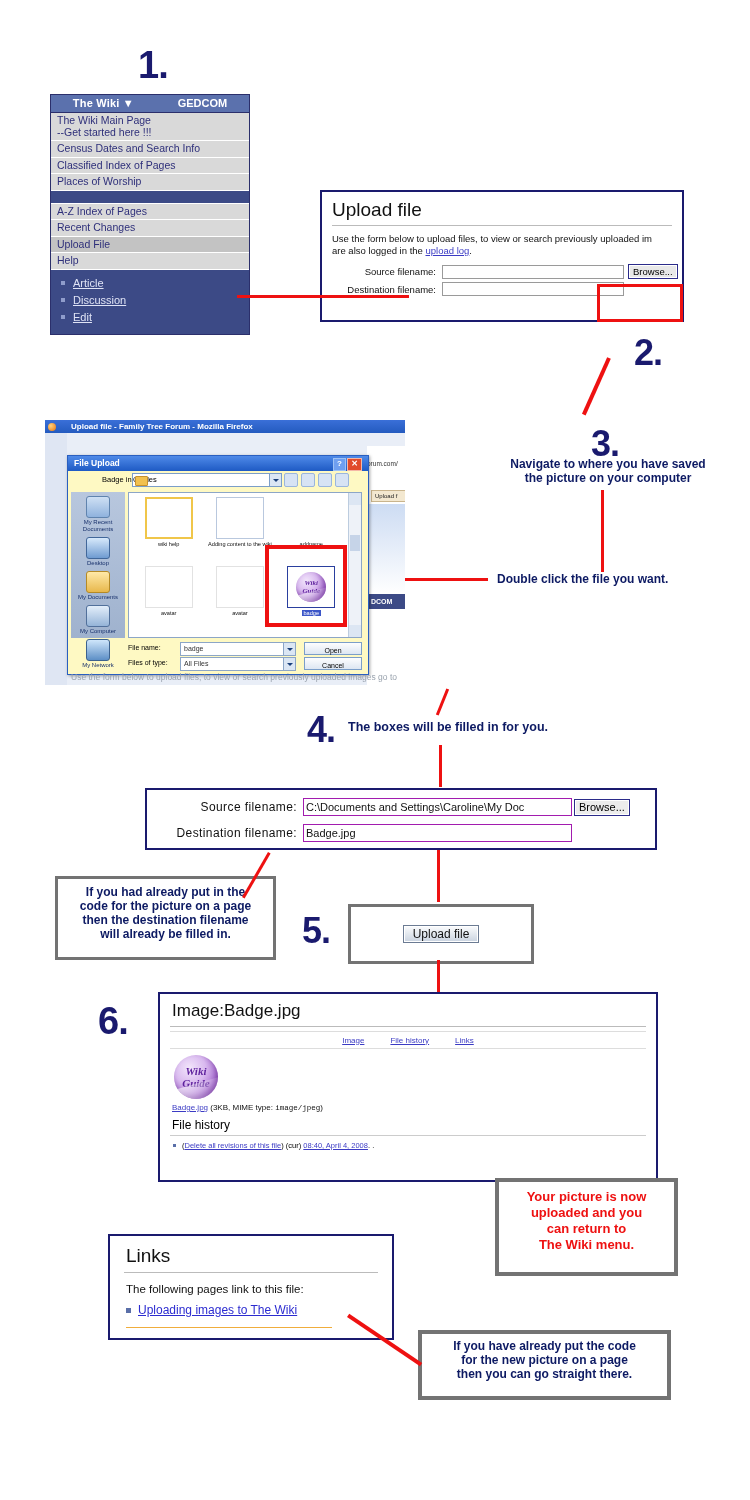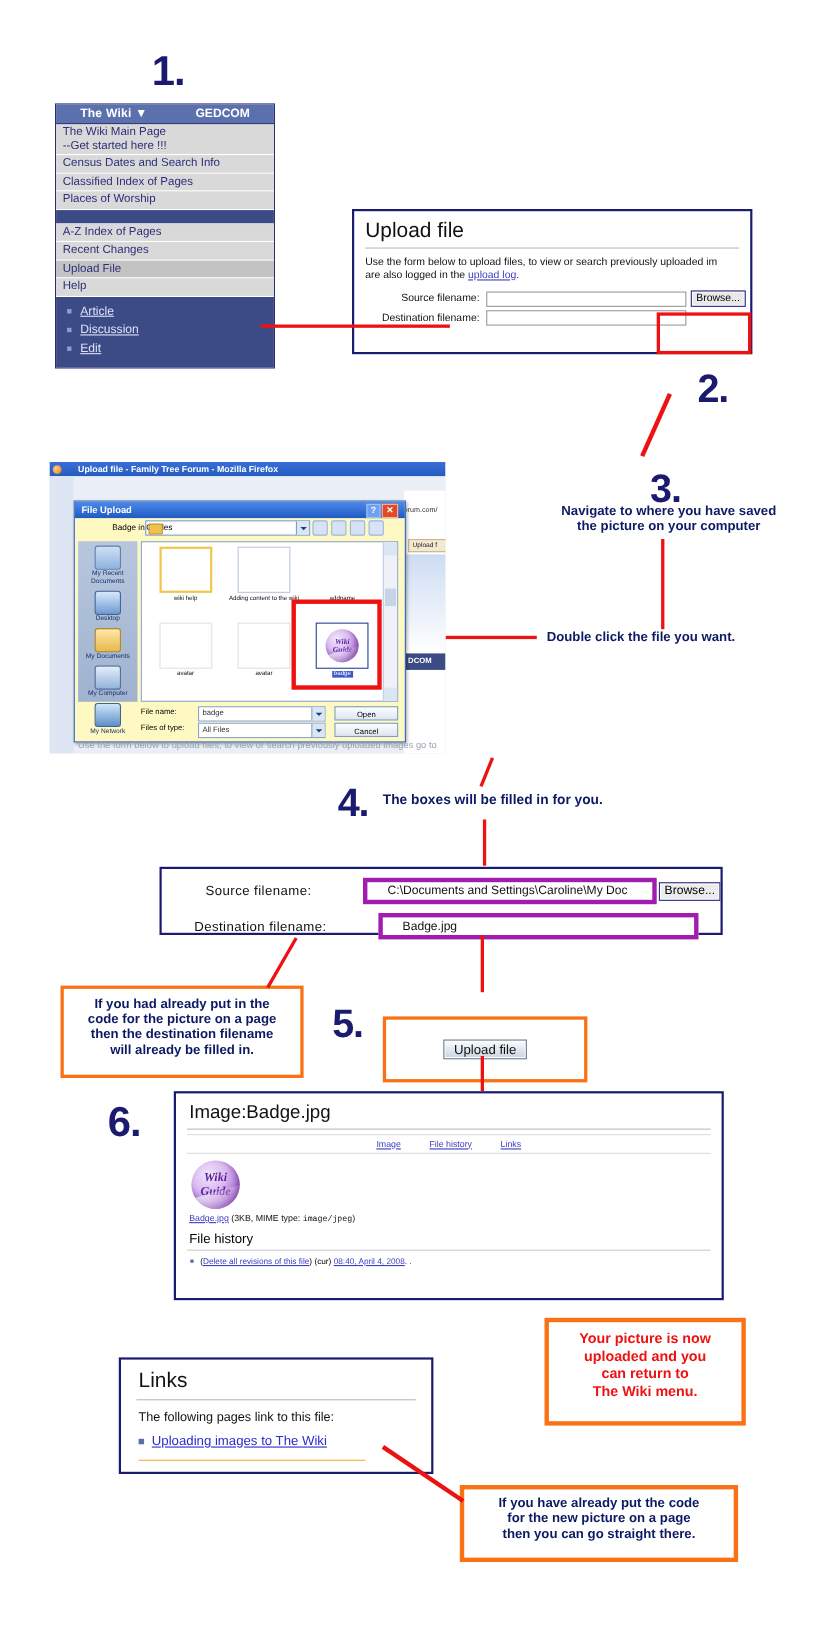--- a/index.html
+++ b/index.html
@@ -2,21 +2,21 @@
 <html><head>
 <meta charset="utf-8">
 <style>
   html,body{margin:0;padding:0;background:#ffffff;}
   body{width:750px;height:1500px;position:relative;overflow:hidden;
        font-family:"Liberation Sans",sans-serif;color:#000;}
   .abs{position:absolute;}
   .stepnum{font-family:"Liberation Sans",sans-serif;font-weight:bold;color:#1a1a6e;
            font-size:34px;letter-spacing:-1px;}
   .callout{color:#0d1a63;font-weight:bold;font-size:11.5px;line-height:13px;text-align:center;}
-  .redbox{border:3px solid #f97316;background:#fff;margin-top:20px;}
+  .redbox{border:3px solid #737373;background:#fff;}
   .redline{background:#ee1111;position:absolute;}
 
   
   #wikimenu{left:50px;top:94px;width:200px;border:1px solid #2b2f6b;box-sizing:border-box;}
   #wikimenu .bar{background:#5b71ad;color:#fff;font-weight:bold;font-size:11px;
      height:17px;line-height:17px;display:flex;align-items:center;justify-content:space-around;
      border-bottom:1px solid #2b2f6b;}
   #wikimenu .bar .cap{letter-spacing:.2px;}
   #wikimenu .mi{background:#d9d9d9;color:#2e2f7a;font-size:10.5px;
      padding:2px 6px;border-bottom:1px solid #fff;line-height:11.5px;}
@@ -114,22 +114,22 @@
      box-shadow:inset -2px -3px 5px rgba(80,20,120,.45);overflow:hidden;}
   .badge:after{content:"";position:absolute;left:-10%;bottom:-25%;width:120%;height:60%;
      background:linear-gradient(110deg,rgba(255,255,255,.75),rgba(255,255,255,0));
      transform:rotate(-16deg);}
 
   
   #form4{left:145px;top:788px;width:512px;height:62px;border:2px solid #1a1a6e;background:#fff;
      box-sizing:border-box;}
   #form4 .frow{display:flex;align-items:center;margin:8px 0 0 0;font-size:12px;}
   #form4 .flab{width:150px;text-align:right;padding-right:6px;letter-spacing:.4px;color:#111;}
-  #form4 .fin{width:265px;height:16px;border:4px solid #a21caf;background:#fff;font-size:11px;
-     line-height:16px;padding-left:18px;color:#111;white-space:nowrap;overflow:hidden;margin-left:41px;}
+  #form4 .fin{width:265px;height:16px;border:1px solid #a21caf;background:#fff;font-size:11px;
+     line-height:16px;padding-left:2px;color:#111;white-space:nowrap;overflow:hidden;}
   #form4 .browse2{border:1px solid #2b2b8a;background:#ececec;font-size:11px;padding:0 4px;
      line-height:15px;margin-left:2px;box-shadow:inset 0 0 0 1px #fff;}
 
   
   #box5{left:348px;top:904px;width:180px;height:54px;}
   .uploadbtn{border:1px solid #6b7b93;background:linear-gradient(#fbfcfd,#c9d3e0);font-size:12px;
      padding:1px 9px;color:#111;box-shadow:inset 0 0 0 1px #fff;}
 
   
   #imgpage{left:158px;top:992px;width:500px;height:190px;border:2px solid #1a1a6e;background:#fff;

